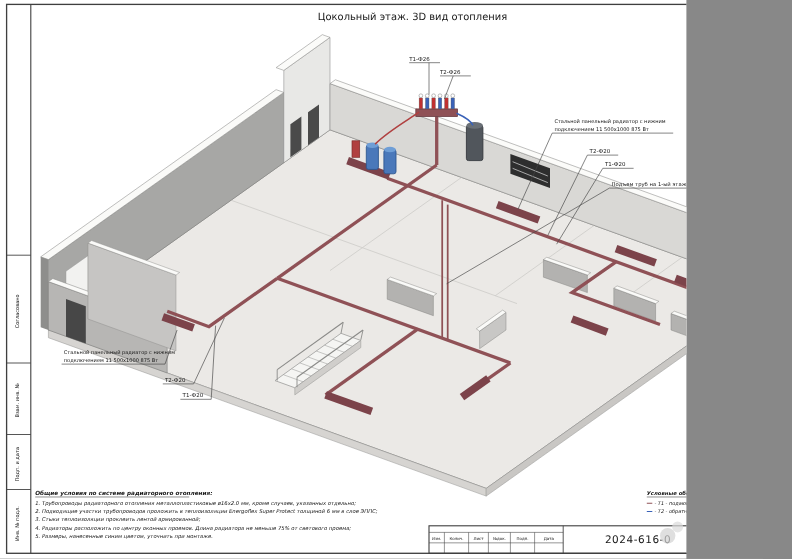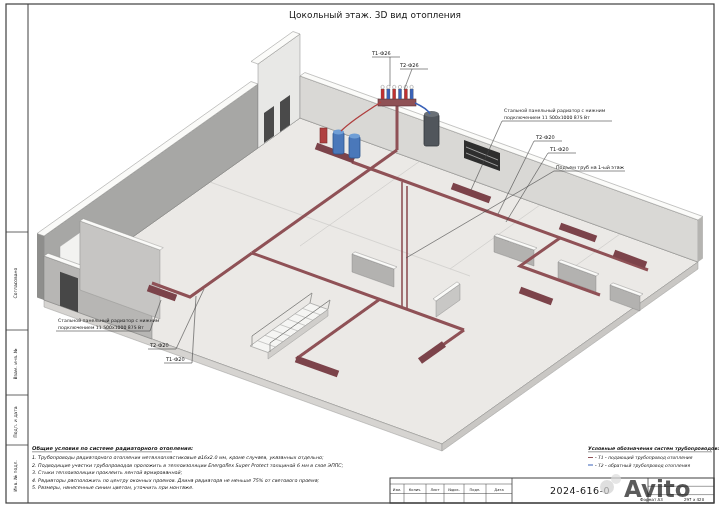--- a/index.html
+++ b/index.html
@@ -1,16 +1,16 @@
 <!DOCTYPE html>
 <html><head>
 <meta charset="utf-8">
 <style>
   html,body{margin:0;padding:0;background:#888;}
-  .sheet{position:relative;width:720px;height:508px;background:#ffffff;overflow:hidden;}
+  .sheet{position:relative;width:624px;height:508px;background:#ffffff;overflow:hidden;}
   svg{position:absolute;left:0;top:0;}
   svg text{font-family:"DejaVu Sans","Liberation Sans",sans-serif;fill:#161616;}
   .it{font-style:italic;}
   .b{font-weight:bold;}
 </style>
 </head>
 <body>
 
 <div class="sheet">
 <svg width="720" height="508" viewBox="0 0 720 508">

